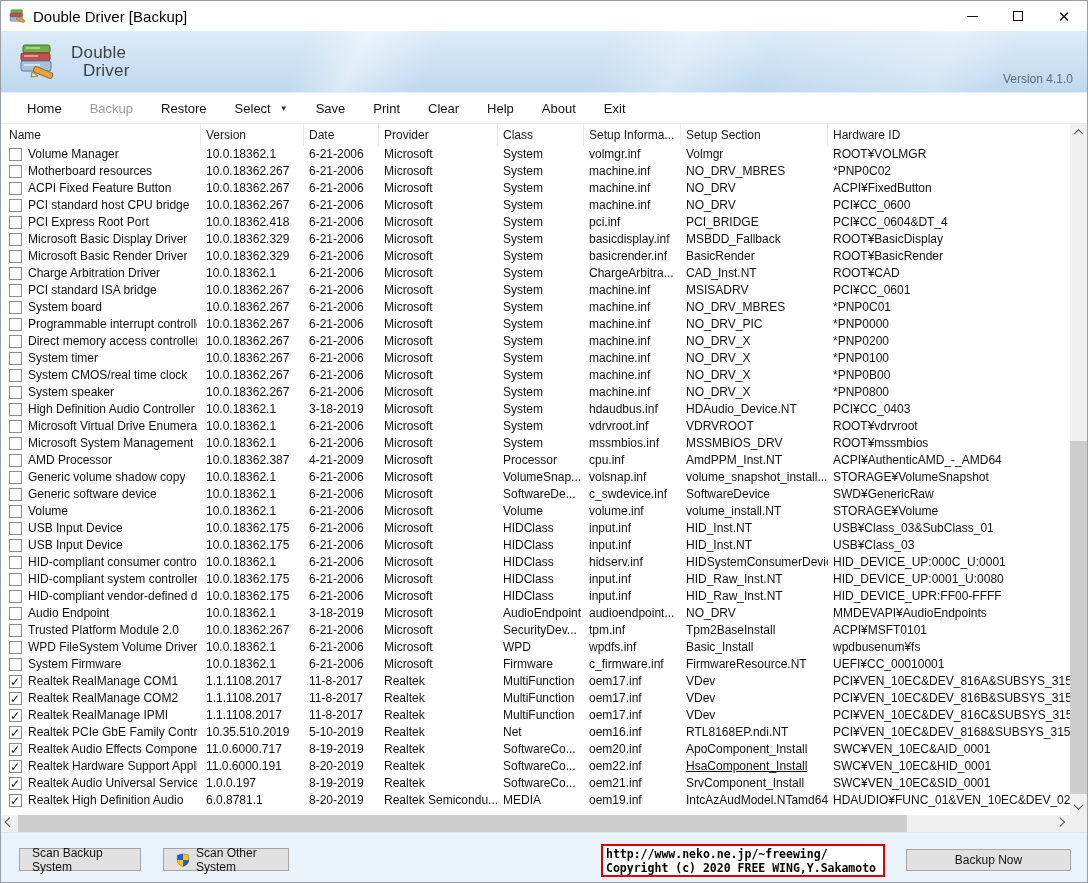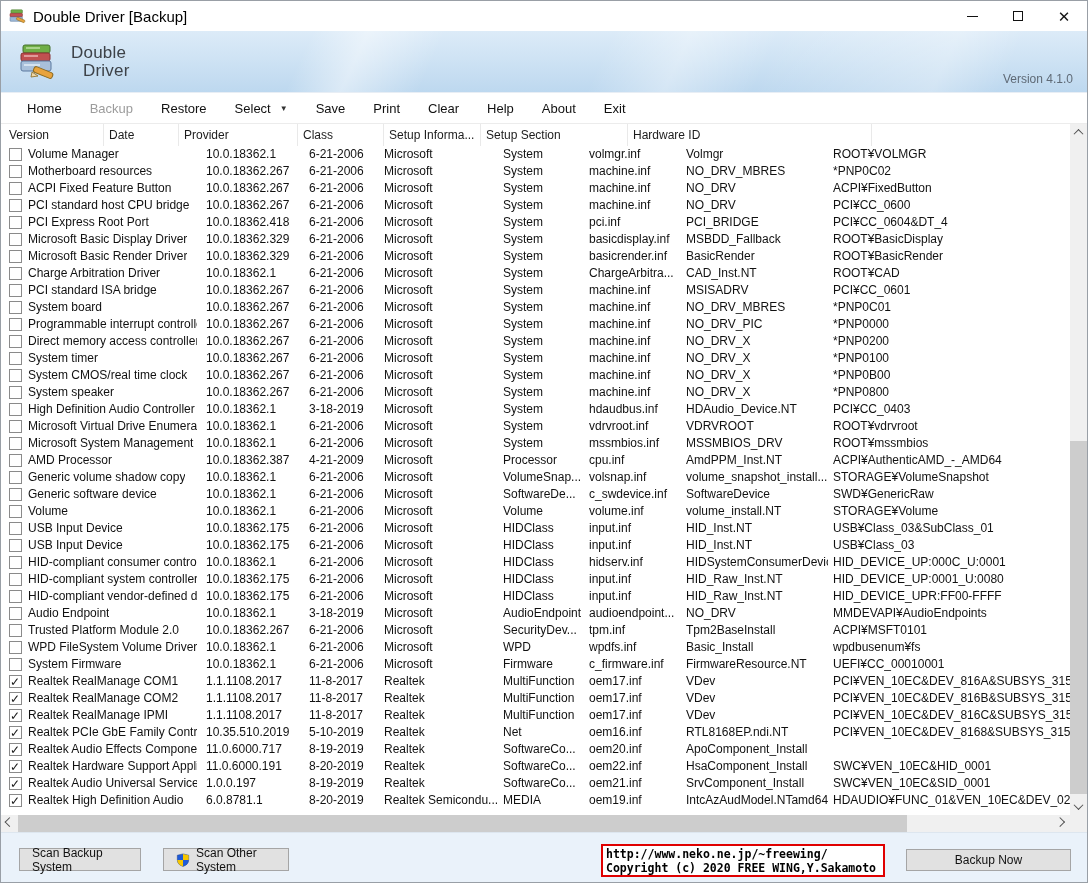--- a/index.html
+++ b/index.html
@@ -147,20 +147,21 @@
       <div class="menu-item">
         <span>About</span>
       </div>
       <div class="menu-item">
         <span>Exit</span>
       </div>
     </div>
 
   <div class="tablewrap">
     <div class="thead" id="thead">
+        <div class="th" style="width: 200px;">Name</div>
         <div class="th" style="width: 103px;">Version</div>
         <div class="th" style="width: 75px;">Date</div>
         <div class="th" style="width: 119px;">Provider</div>
         <div class="th" style="width: 86px;">Class</div>
         <div class="th" style="width: 97px;">Setup Informa...</div>
         <div class="th" style="width: 147px;">Setup Section</div>
         <div class="th" style="width: 244px;">Hardware ID</div>
       </div>
     <div class="rows" id="rows">
         <div class="row">
@@ -622,32 +623,33 @@
           <div class="cell namecell" style="width: 200px;">
             <span class="cb checked"></span>
             <span class="nametext">Realtek Audio Effects Component</span>
           </div>
           <div class="cell" style="width: 103px;">11.0.6000.717</div>
           <div class="cell" style="width: 75px;">8-19-2019</div>
           <div class="cell" style="width: 119px;">Realtek</div>
           <div class="cell" style="width: 86px;">SoftwareCo...</div>
           <div class="cell" style="width: 97px;">oem20.inf</div>
           <div class="cell" style="width: 147px;">ApoComponent_Install</div>
+          <div class="cell" style="width: 244px;">SWC¥VEN_10EC&amp;AID_0001</div>
         </div>
         <div class="row">
           <div class="cell namecell" style="width: 200px;">
             <span class="cb checked"></span>
             <span class="nametext">Realtek Hardware Support Applic...</span>
           </div>
           <div class="cell" style="width: 103px;">11.0.6000.191</div>
           <div class="cell" style="width: 75px;">8-20-2019</div>
           <div class="cell" style="width: 119px;">Realtek</div>
           <div class="cell" style="width: 86px;">SoftwareCo...</div>
           <div class="cell" style="width: 97px;">oem22.inf</div>
-          <div class="cell" style="width: 147px;">HsaComponent_Install</div>
+          <div class="cell" style="width: 147px; text-decoration: underline;">HsaComponent_Install</div>
           <div class="cell" style="width: 244px;">SWC¥VEN_10EC&amp;HID_0001</div>
         </div>
         <div class="row">
           <div class="cell namecell" style="width: 200px;">
             <span class="cb checked"></span>
             <span class="nametext">Realtek Audio Universal Service</span>
           </div>
           <div class="cell" style="width: 103px;">1.0.0.197</div>
           <div class="cell" style="width: 75px;">8-19-2019</div>
           <div class="cell" style="width: 119px;">Realtek</div>

